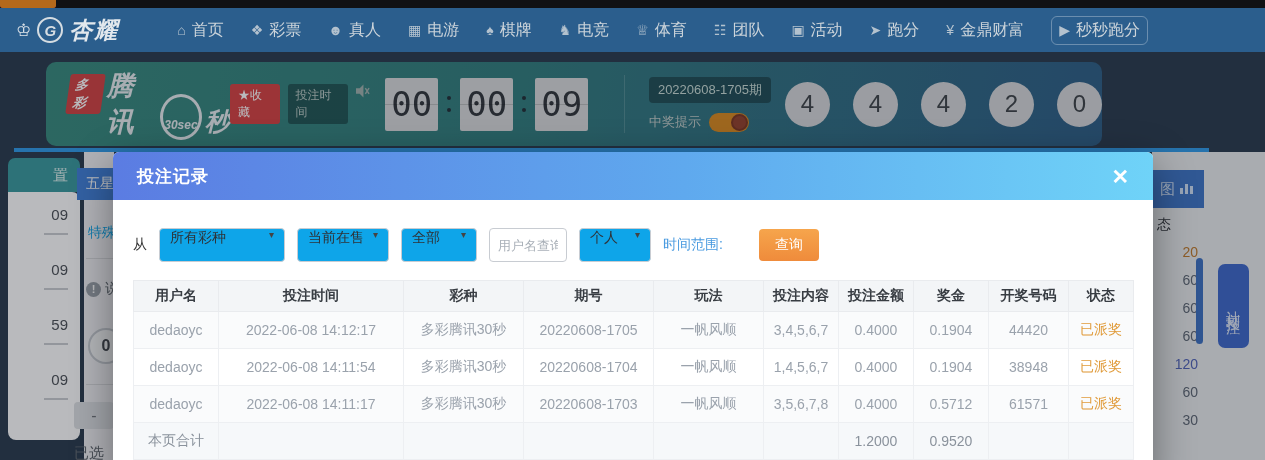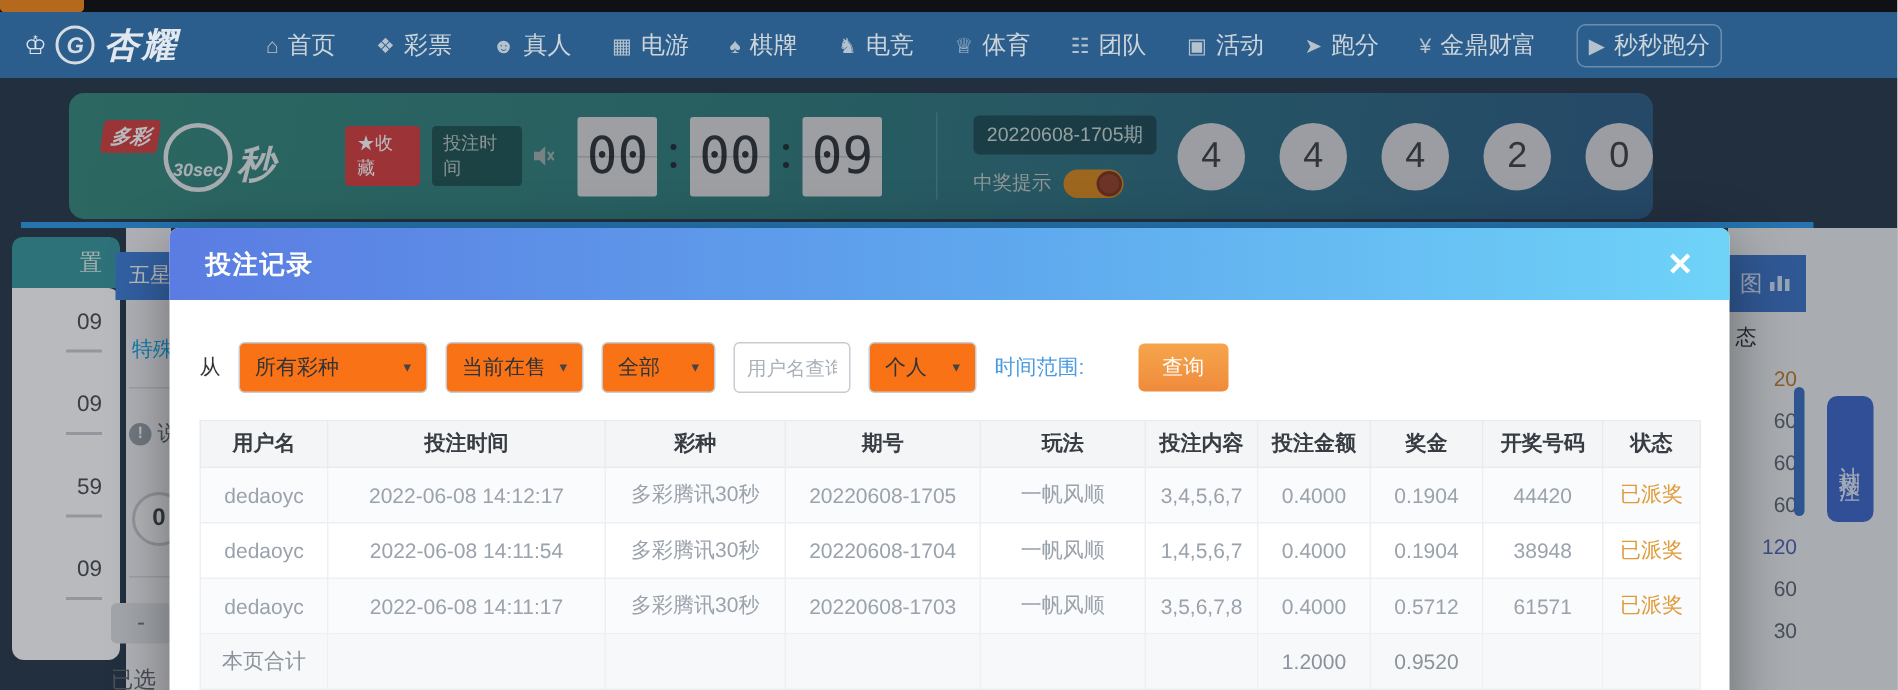--- a/index.html
+++ b/index.html
@@ -28,21 +28,21 @@
   .banner { position:absolute; left:46px; top:10px; width:1056px; height:84px; border-radius:10px;
             background:linear-gradient(100deg,#35897c 0%,#2f7b7c 45%,#2b5c85 100%);
             display:flex; align-items:center; }
   .l-logo { display:flex; align-items:flex-end; gap:3px; margin-left:22px; width:218px; color:#e7ecef; font-style:italic; }
   .l-badge { background:#d24040; color:#fff; font-size:13px; font-weight:bold; padding:2px 6px; border-radius:3px; transform:skewX(-8deg); margin-bottom:26px; }
   .l-main { font-size:27px; font-weight:bold; letter-spacing:1px; }
   .l-clock { width:46px; height:46px; border:3px solid #e6ebee; border-radius:50%; display:flex; align-items:flex-end; justify-content:center; font-size:12px; font-weight:bold; padding-bottom:5px; }
   .l-suffix { font-size:25px; font-weight:bold; margin-bottom:2px; }
   .b-info { display:flex; flex-direction:column; gap:9px; width:190px; }
   .pill { background:rgba(8,28,30,.45); color:#c9dcd6; font-size:13px; padding:4px 9px; border-radius:4px; white-space:nowrap; align-self:flex-start; }
-  .b-row2 { display:flex; align-items:center; gap:8px; }
+  .b-row2 { display:flex; gap:8px; }
   .btn-fav { background:#d64040; color:#fff; font-size:12px; padding:3px 8px; border-radius:3px; cursor:pointer; }
   .btn-bettime { background:rgba(8,28,30,.45); color:#b9c9c4; font-size:12px; padding:3px 8px; border-radius:3px; cursor:pointer; }
   .mute { width:16px; height:14px; }
   .countdown { display:flex; align-items:center; gap:9px; margin-left:14px; }
   .flip { width:53px; height:53px; background:#d7d9da; border-radius:2px; display:flex; align-items:center; justify-content:center;
           font-family:"DejaVu Sans Mono", monospace; font-size:34px; color:#2e3338; position:relative; }
   .flip::after { content:""; position:absolute; left:0; right:0; top:50%; height:1px; background:rgba(0,0,0,.14); }
   .colon { display:flex; flex-direction:column; gap:8px; }
   .colon i { width:4px; height:4px; border-radius:50%; background:#1e2b33; }
   .b-div { width:1px; height:58px; background:rgba(255,255,255,.16); margin:0 24px 0 36px; }
@@ -85,21 +85,21 @@
   
   .overlay { position:absolute; top:52px; left:0; right:0; bottom:0; background:rgba(22,28,36,.30); z-index:5; }
 
   
   .modal { position:absolute; left:113px; top:152px; width:1040px; height:330px; background:#fff; border-radius:6px 6px 0 0; box-shadow:0 12px 40px rgba(0,0,0,.4); z-index:10; }
   .m-head { height:48px; border-radius:6px 6px 0 0; background:linear-gradient(90deg,#5b7ce2 0%,#5fa9ee 55%,#6fd3f8 100%); display:flex; align-items:center; padding:0 24px; }
   .m-title { color:#fff; font-size:17px; font-weight:bold; letter-spacing:1px; }
   .m-close { margin-left:auto; color:#fff; font-size:21px; font-weight:bold; cursor:pointer; line-height:1; }
   .m-filters { display:flex; align-items:center; gap:12px; margin:28px 20px 0 20px; font-size:14px; }
   .f-label { color:#333; }
-  .sel { border:1px solid #c8ccd2; border-radius:4px; height:34px; display:flex; align-items:center; padding:0 10px; color:#2f3338; cursor:pointer; background:#f97316; }
+  .sel { border:1px solid #c8ccd2; border-radius:4px; height:34px; display:flex; align-items:flex-start; padding:0 10px; color:#2f3338; cursor:pointer; background:#0ea5e9; }
   .sel .chev { margin-left:auto; font-size:10px; color:#444; padding-left:8px; }
   .sel-lottery { width:126px; } .sel-play { width:92px; } .sel-all { width:76px; } .sel-person { width:72px; }
   .inp-user { width:78px; height:34px; border:1px solid #c8ccd2; border-radius:4px; padding:0 8px; font-size:13px; color:#2f3338; font-family:"Liberation Sans",sans-serif; }
   .inp-user::placeholder { color:#a9b0b8; }
   .range-label { color:#4a9be0; white-space:nowrap; }
   .daterange { width:268px; height:34px; border:1px solid #c8ccd2; border-radius:4px; display:flex; align-items:center; padding:0 8px; gap:6px; }
   .daterange input { border:none; outline:none; flex:1; font-size:13px; color:#8f97a0; font-family:"Liberation Sans",sans-serif; background:transparent; }
   .cal-ico { flex:0 0 auto; }
   .btn-query { margin-left:24px; width:60px; height:32px; border:none; border-radius:4px; background:linear-gradient(180deg,#f6a54c,#ef8b3b); color:#fff; font-size:14px; cursor:pointer; font-family:"Liberation Sans",sans-serif; }
 
@@ -177,20 +177,21 @@
           <span>秒秒跑分</span>
         </div>
     </div>
   </div>
 
   <div class="page">
 
     <div class="banner">
       <div class="l-logo">
         <span class="l-badge">多彩</span>
+        <span class="l-main">腾讯</span>
         <span class="l-clock">30sec</span>
         <span class="l-suffix">秒</span>
       </div>
       <div class="b-info">
         <div class="b-row2">
           <span class="btn-fav">★收藏</span>
           <span class="btn-bettime">投注时间</span>
           <svg class="mute" viewBox="0 0 16 14">
               <polygon points="0,4 4,4 8,0 8,14 4,10 0,10" fill="#9fb0ac"></polygon>
               <path d="M10 4 L14 10 M14 4 L10 10" stroke="#9fb0ac" stroke-width="1.6"></path>

